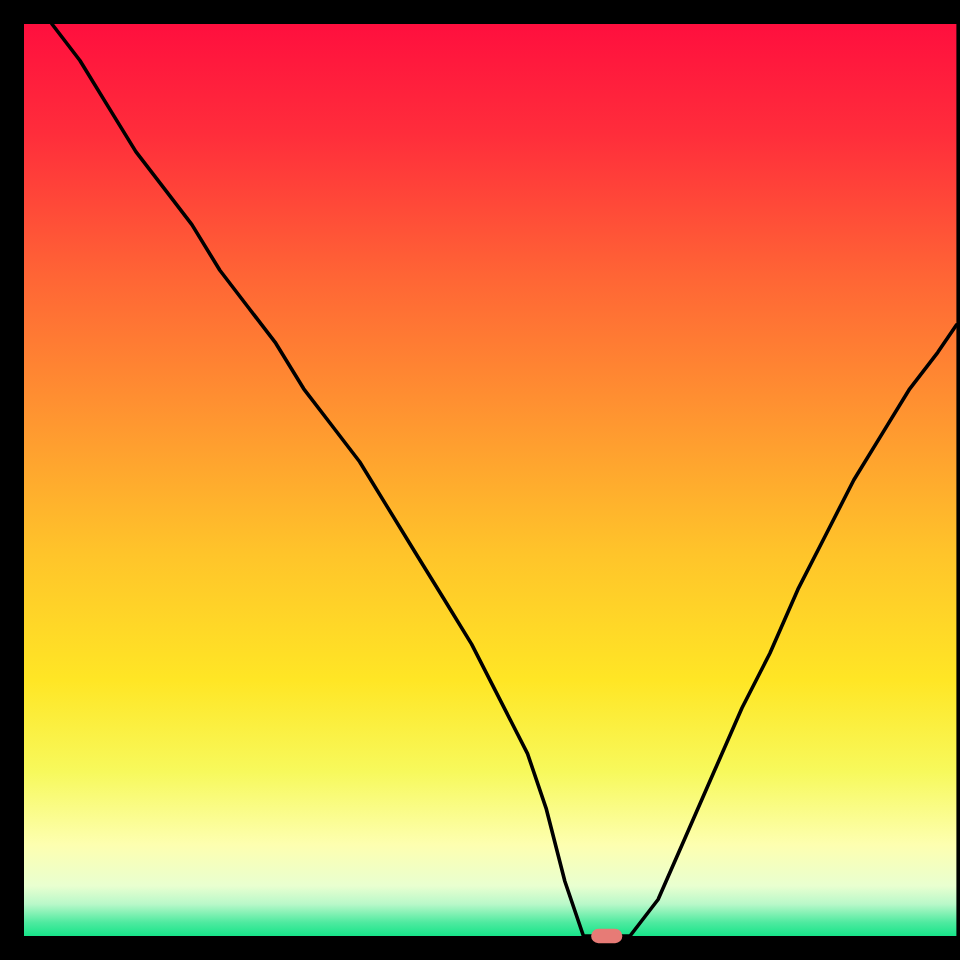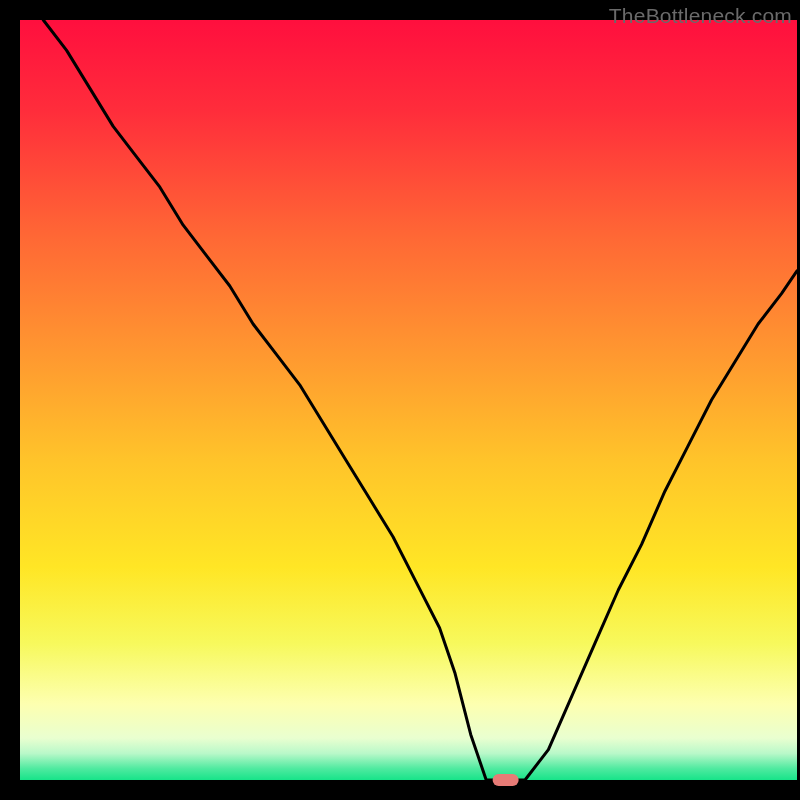--- a/index.html
+++ b/index.html
@@ -53,14 +53,13 @@
     </defs>
 
     <rect x="0" y="0" width="800" height="800" fill="#000"></rect>
 
     <rect id="plotRect" fill="url(#bgGrad)" x="20" y="20" width="777" height="760"></rect>
 
     <path id="curvePath" fill="none" stroke="#000" stroke-width="3" stroke-linejoin="round" stroke-linecap="round" d="M43.3 20.0 L66.6 50.4 L89.9 88.4 L113.2 126.4 L136.6 156.8 L159.9 187.2 L183.2 225.2 L206.5 255.6 L229.8 286.0 L253.1 324.0 L276.4 354.4 L299.7 384.8 L323.0 422.8 L346.3 460.8 L369.7 498.8 L393.0 536.8 L416.3 582.4 L439.6 628.0 L455.1 673.6 L470.7 734.4 L486.2 780.0 L501.7 780.0 L525.0 780.0 L548.4 749.6 L571.7 696.4 L595.0 643.2 L618.3 590.0 L641.6 544.4 L664.9 491.2 L688.2 445.6 L711.5 400.0 L734.8 362.0 L758.1 324.0 L781.5 293.6 L797.0 270.8 "></path>
 
     <rect id="markerRect" rx="6" ry="6" x="492.625" y="774" width="26" height="12" fill="#e77b76"></rect>
   </svg>
-  <div class="watermark">TheBottleneck.com</div>
 </div>
 
 </body></html>

